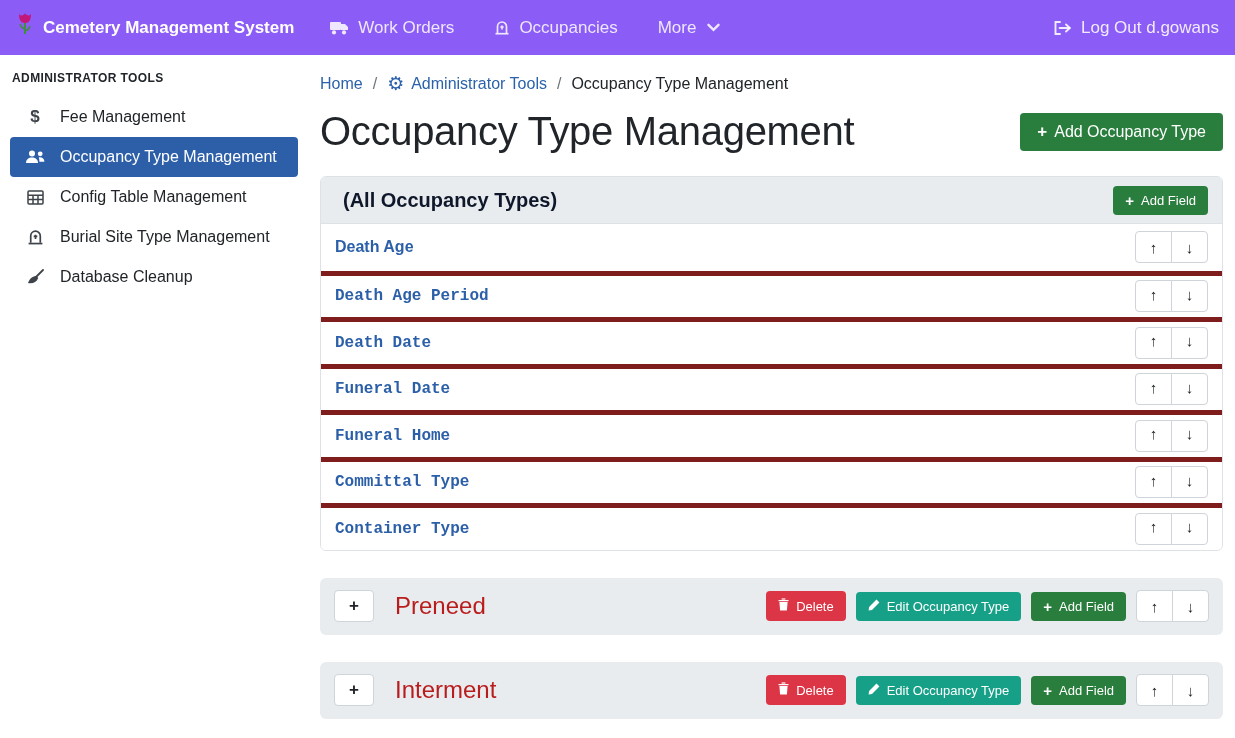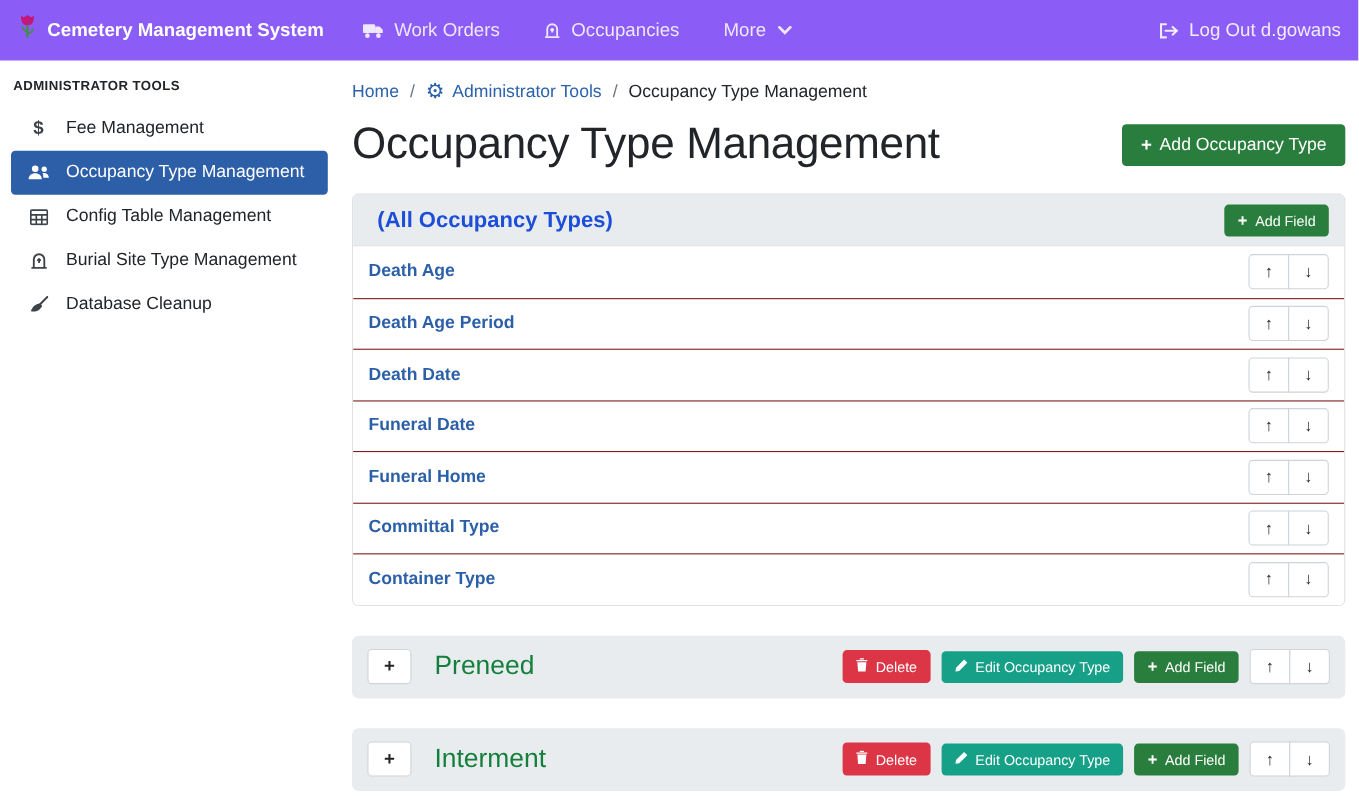--- a/index.html
+++ b/index.html
@@ -38,38 +38,38 @@
   .title-row { display:flex; align-items:center; justify-content:space-between; margin-top:16px; }
   .page-title { font-size:40px; font-weight:500; letter-spacing:-.3px; color:#212529; }
   .btn { border:none; border-radius:4px; cursor:pointer; display:inline-flex; align-items:center; gap:7px; font-family:inherit; }
   .btn-add-type { background:#2a7e3d; color:#fff; font-size:16px; padding:10px 17px; }
   .plus-glyph { font-weight:700; font-size:15px; line-height:1; }
   .btn-add-type .plus-glyph { font-size:17px; }
 
   
   .card { margin-top:22px; border:1px solid #dee2e6; border-radius:6px; overflow:hidden; }
   .card-header { background:#e9ecef; height:47px; display:flex; align-items:center; justify-content:space-between; padding:0 14px 0 22px; border-bottom:1px solid #dee2e6; }
-  .card-title { font-size:20px; font-weight:600; color:#1d4ed8; }
+  .card-title { font-size:20px; font-weight:600; color:#0f172a; }
   .btn-sm-green { background:#2a7e3d; color:#fff; font-size:13px; padding:7px 12px; }
   .btn-sm-red { background:#dc3545; color:#fff; font-size:13px; padding:7px 12px; }
   .btn-sm-teal { background:#17a088; color:#fff; font-size:13px; padding:7px 12px; }
 
   .field-row { height:46.5px; display:flex; align-items:center; justify-content:space-between; padding:0 14px; background:#fff; }
-  .field-row + .field-row { border-top:1px solid #7f1d1d; }
+  .field-row + .field-row { border-top:5px solid #7f1d1d;font-family:Liberation Mono, monospace; }
   .field-link { color:#2b5fa8; font-weight:700; font-size:16px; text-decoration:none; cursor:pointer; }
 
   .arrow-group { display:flex; }
   .arrow-btn { width:37px; height:32px; background:#fff; border:1px solid #ced4da; color:#212529; font-size:15px; display:flex; align-items:center; justify-content:center; cursor:pointer; font-family:inherit; }
   .arrow-btn.up { border-radius:4px 0 0 4px; }
   .arrow-btn.down { border-radius:0 4px 4px 0; margin-left:-1px; }
 
   
   .section-bar { margin-top:27px; background:#e9ecef; border-radius:6px; height:57px; display:flex; align-items:center; padding:0 14px; }
   .expand-btn { width:40px; height:32px; background:#fff; border:1px solid #ced4da; border-radius:4px; font-size:17px; font-weight:600; color:#212529; cursor:pointer; display:flex; align-items:center; justify-content:center; font-family:inherit; }
-  .section-title { margin-left:21px; font-size:24px; font-weight:500; color:#15803d; }
+  .section-title { margin-left:21px; font-size:24px; font-weight:500; color:#b91c1c; }
   .section-actions { margin-left:auto; display:flex; align-items:center; gap:10px; }
 </style>
 </head>
 <body>
 
 <div class="navbar">
   <div class="brand">
     <span>
       <svg width="18" height="26" viewBox="0 0 18 26">
         <path d="M3 2 C3 8 5 11 9 11 C13 11 15 8 15 2 C12.5 4.5 11 3.5 9 1.5 C7 3.5 5.5 4.5 3 2 Z" fill="#c2187a"></path>

